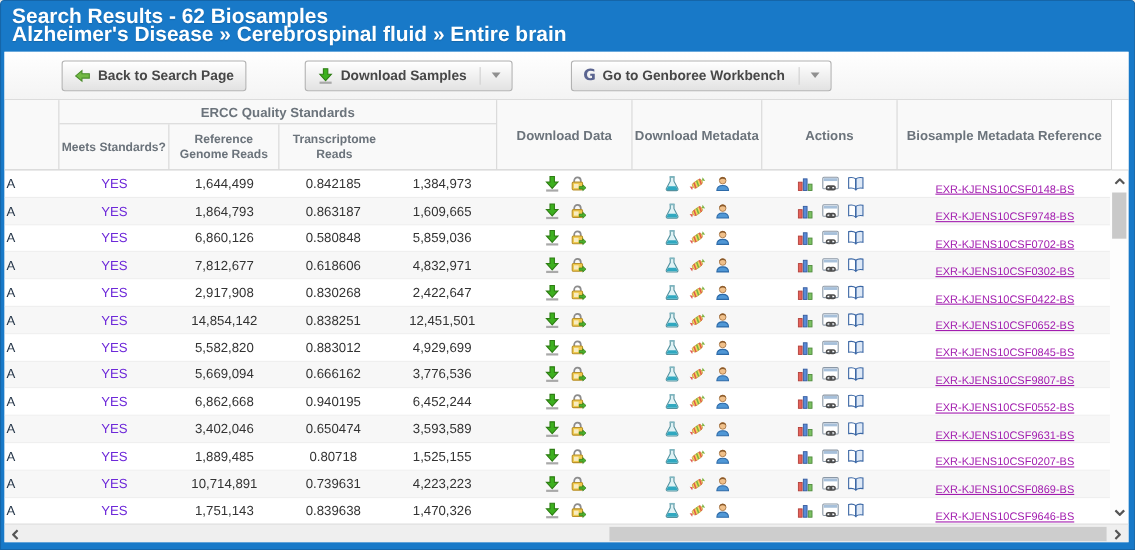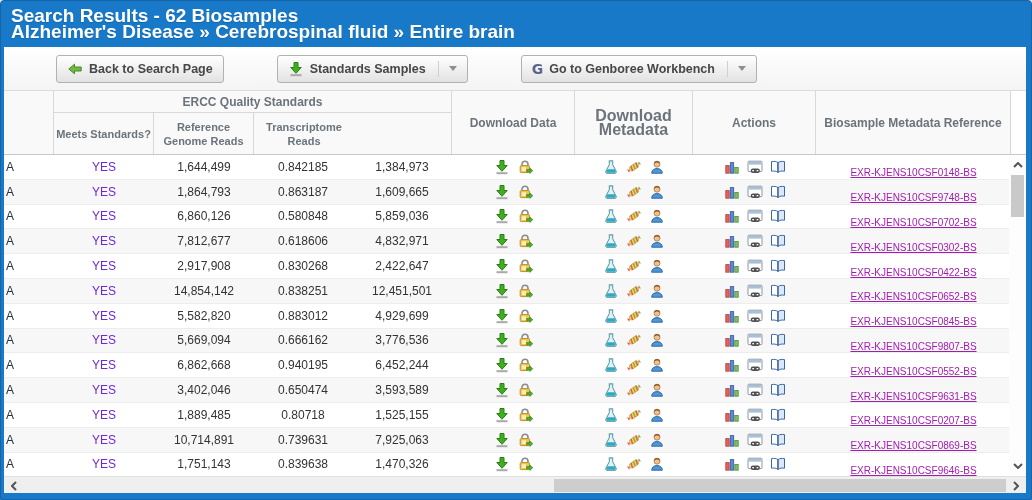--- a/index.html
+++ b/index.html
@@ -97,21 +97,21 @@
         <span>Back to Search Page</span>
       </button>
 
       <button class="btn">
         <span class="icon16">
           <svg viewBox="0 0 16 16" width="16" height="16">
               <path d="M6 1.5h4v5h3.2L8 12.3 2.8 6.5H6z" fill="#3db01f" stroke="#2e7d14" stroke-width="1"></path>
               <rect x="2.5" y="13.2" width="11" height="2" fill="#a9a9a9"></rect>
             </svg>
         </span>
-        <span>Standards Samples</span>
+        <span>Download Samples</span>
         <span class="split"></span>
         <span class="caret"></span>
       </button>
 
       <button class="btn">
         <span class="g-glyph">G</span>
         <span>Go to Genboree Workbench</span>
         <span class="split"></span>
         <span class="caret"></span>
       </button>
@@ -123,21 +123,21 @@
         <div class="hcell c-name"></div>
         <div class="hgroup" style="width:398px">
           <div class="hgroup-title">ERCC Quality Standards</div>
           <div class="hgroup-sub">
             <div class="hcell c-meets">Meets Standards?</div>
             <div class="hcell c-ref">Reference Genome Reads</div>
             <div class="hcell c-trans">Transcriptome Reads</div>
           </div>
         </div>
         <div class="hcell c-dld" style="font-size:12px">Download Data</div>
-        <div class="hcell c-dlm" style="font-size:16px">Download Metadata</div>
+        <div class="hcell c-dlm" style="font-size:12px">Download Metadata</div>
         <div class="hcell c-act" style="font-size:12px">Actions</div>
         <div class="hcell c-acc" style="font-size:12px">Biosample Metadata Reference</div>
         <div class="h-filler"></div>
       </div>
 
       <div class="grid-body">
         <div class="rows">
   <div class="grid-row">
     <div class="cell name c-name">A</div>
     <div class="cell yes c-meets">YES</div>
@@ -1071,21 +1071,21 @@
     <div class="cell c-acc">
       <a href="#" class="acc-link">EXR-KJENS10CSF0207-BS</a>
     </div>
   </div>
 
   <div class="grid-row alt">
     <div class="cell name c-name">A</div>
     <div class="cell yes c-meets">YES</div>
     <div class="cell c-ref">10,714,891</div>
     <div class="cell c-ratio">0.739631</div>
-    <div class="cell c-trans">7,925,063</div>
+    <div class="cell c-trans">4,223,223</div>
 
     <div class="cell c-dld">
       <span class="icon16">
         <svg viewBox="0 0 16 16" width="16" height="16">
                     <path d="M6 1.5h4v5h3.2L8 12.3 2.8 6.5H6z" fill="#3db01f" stroke="#2e7d14" stroke-width="1"></path>
                     <rect x="2.5" y="13.2" width="11" height="2" fill="#a9a9a9"></rect>
                   </svg>
       </span>
       <span class="icon16">
         <svg viewBox="0 0 16 16" width="16" height="16">

